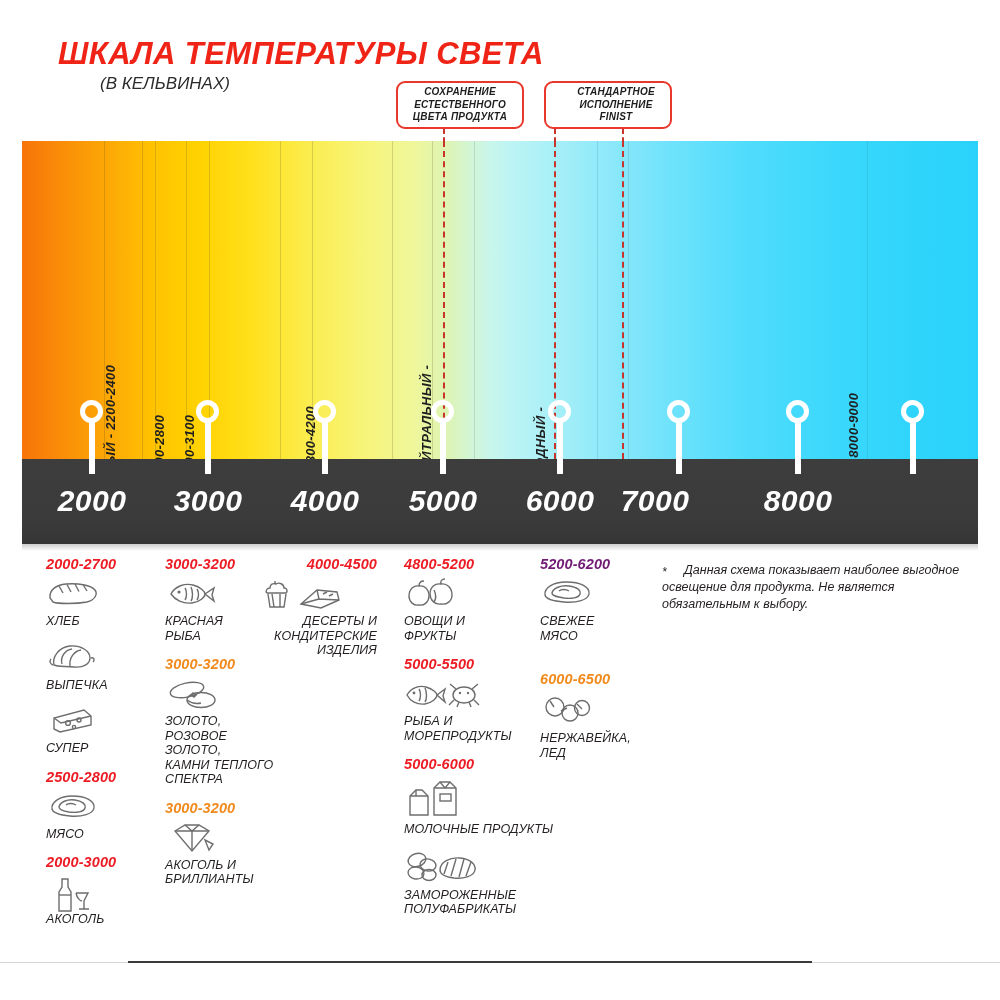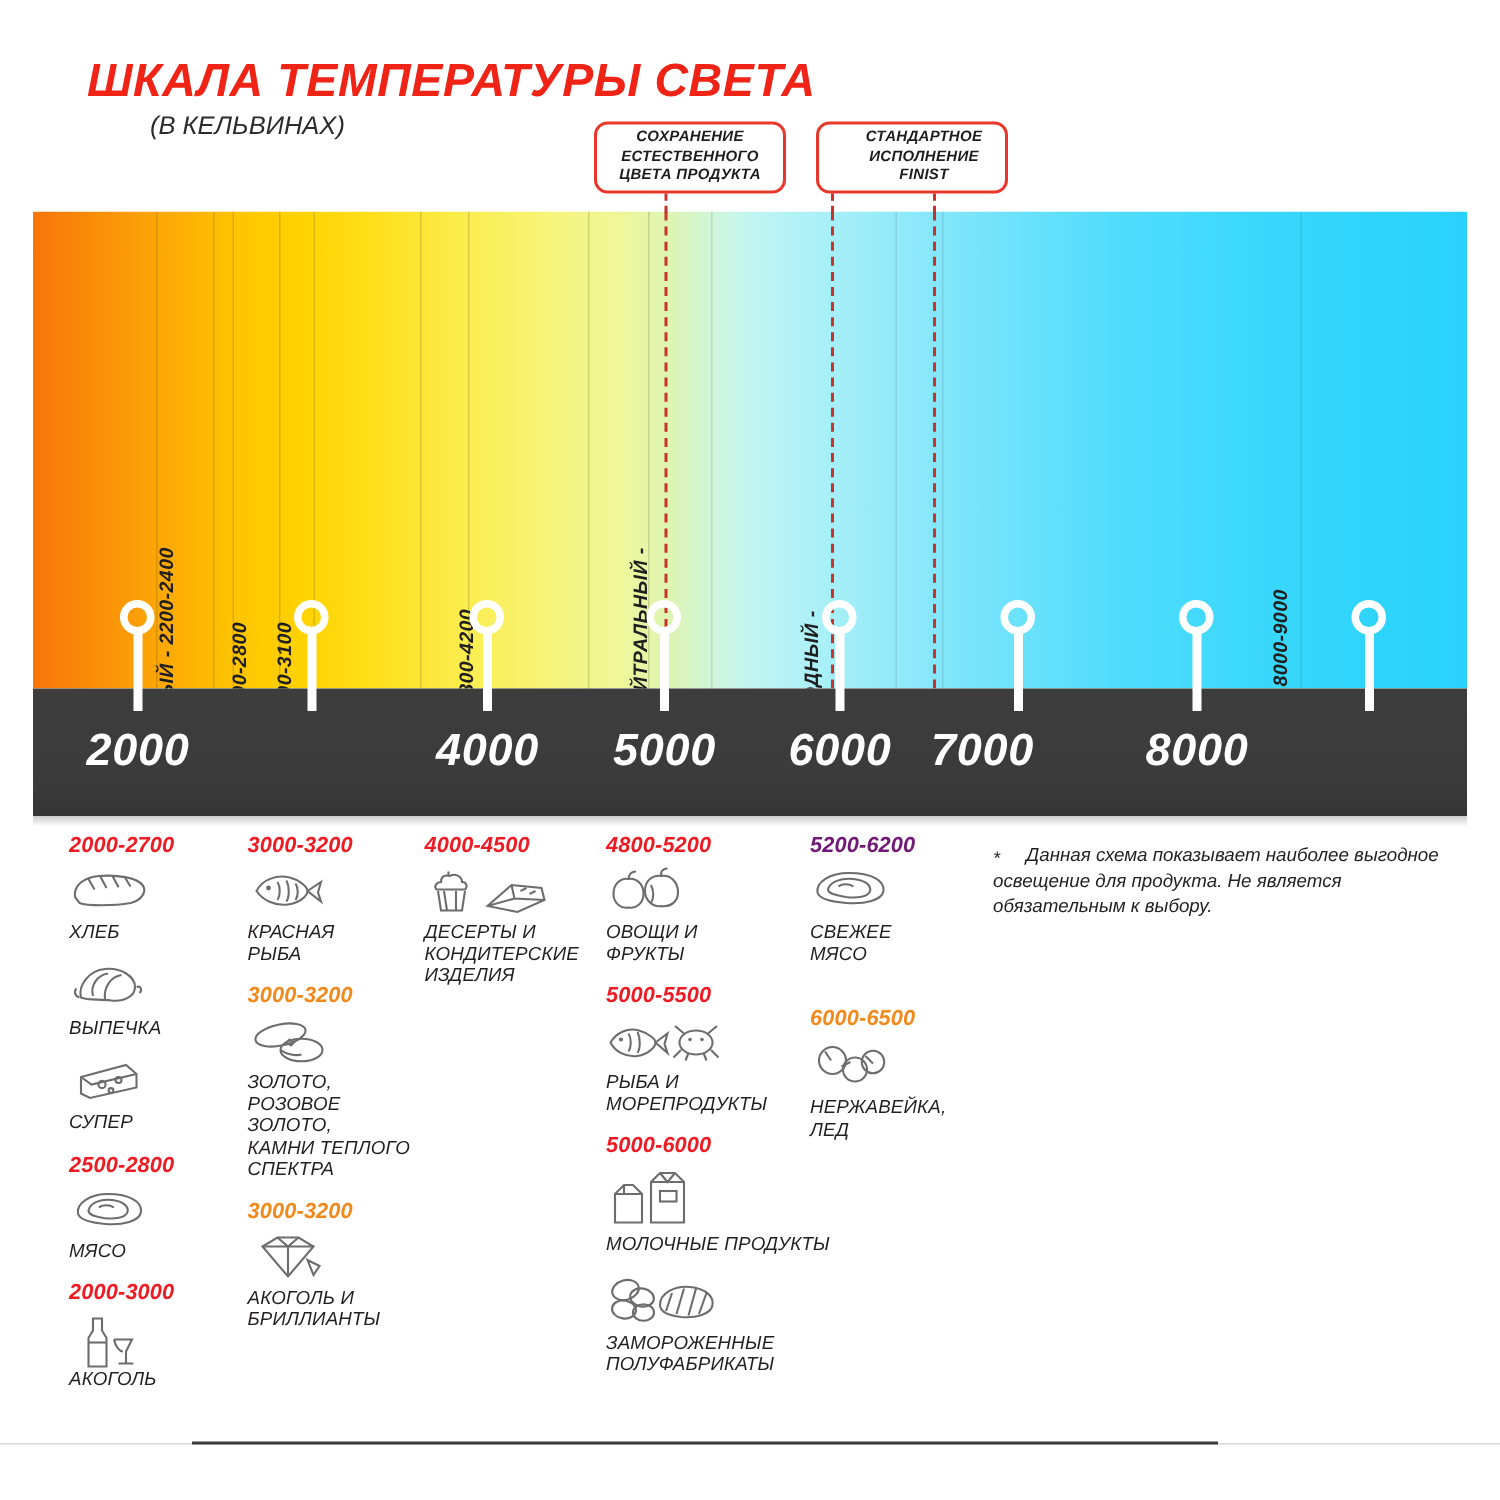--- a/index.html
+++ b/index.html
@@ -264,20 +264,21 @@
     </div>
   <div class="pin" style="left:901px;top:400px;">
       <div class="ring"></div>
       <div class="stem"></div>
     </div>
 
   <div class="scalebar">
       <div class="shadow"></div>
     </div>
   <div class="scale-num" style="left:32px;width:120px;">2000</div>
+  <div class="scale-num" style="left:148px;width:120px;">3000</div>
   <div class="scale-num" style="left:265px;width:120px;">4000</div>
   <div class="scale-num" style="left:383px;width:120px;">5000</div>
   <div class="scale-num" style="left:500px;width:120px;">6000</div>
   <div class="scale-num" style="left:595px;width:120px;">7000</div>
   <div class="scale-num" style="left:738px;width:120px;">8000</div>
 
   <div class="columns">
 
     <div class="col" style="left:46px;width:110px;">
       <div class="group">
@@ -405,21 +406,21 @@
               <path d="M40 18 L48 22 L44 28 Z"></path>
             </g>
               </svg>
           </span>
           <div class="cap" style="white-space:pre-line;">АКОГОЛЬ И
 БРИЛЛИАНТЫ</div>
         </div>
       </div>
     </div>
 
-    <div class="col" style="left:283px;width:118px;">
+    <div class="col" style="left:259px;width:118px;text-align:right;">
       <div class="group">
         <div class="range" style="color: rgb(237, 28, 36);">4000-4500</div>
         <div class="item">
           <span class="ico">
             <svg width="86" height="34" viewBox="0 0 86 34">
                 <g fill="none" stroke="#6d6d6d" stroke-width="1.4">
               <path d="M16 3 L16 6 M11 10 C11 6 14 5 17 6 C20 4 25 6 25 10 C28 10 29 13 27 15 L8 15 C6 13 8 10 11 10 Z"></path>
               <path d="M9 16 L11 29 L25 29 L27 16"></path>
               <path d="M13 16 L15 29 M21 16 L21 29"></path>
               <path d="M42 26 L58 12 L78 14 L80 22 L62 30 Z"></path>

